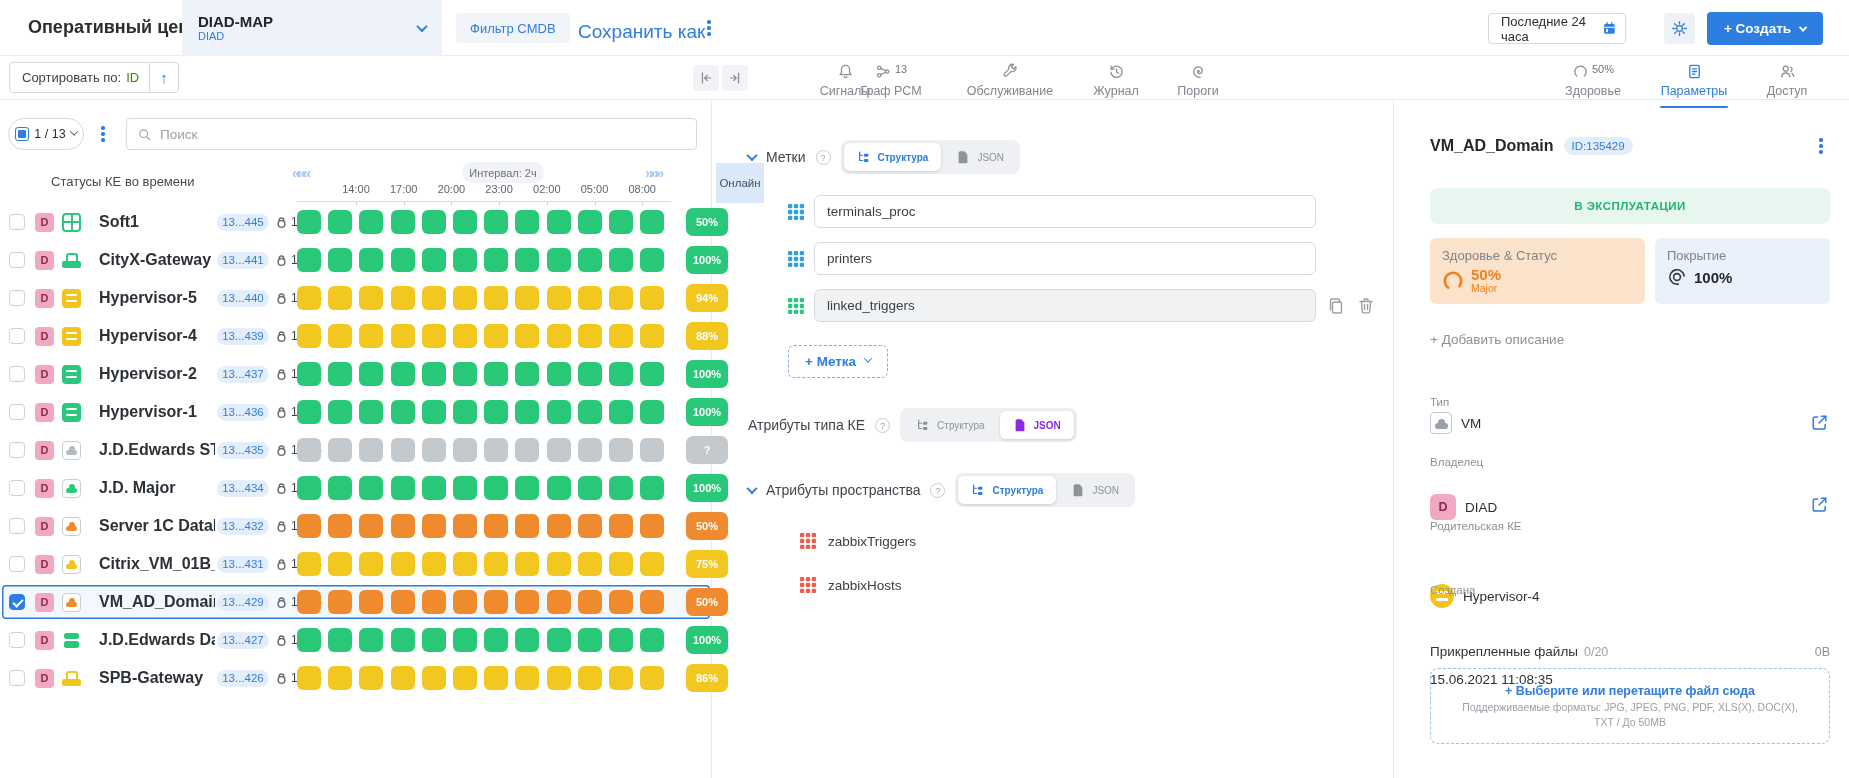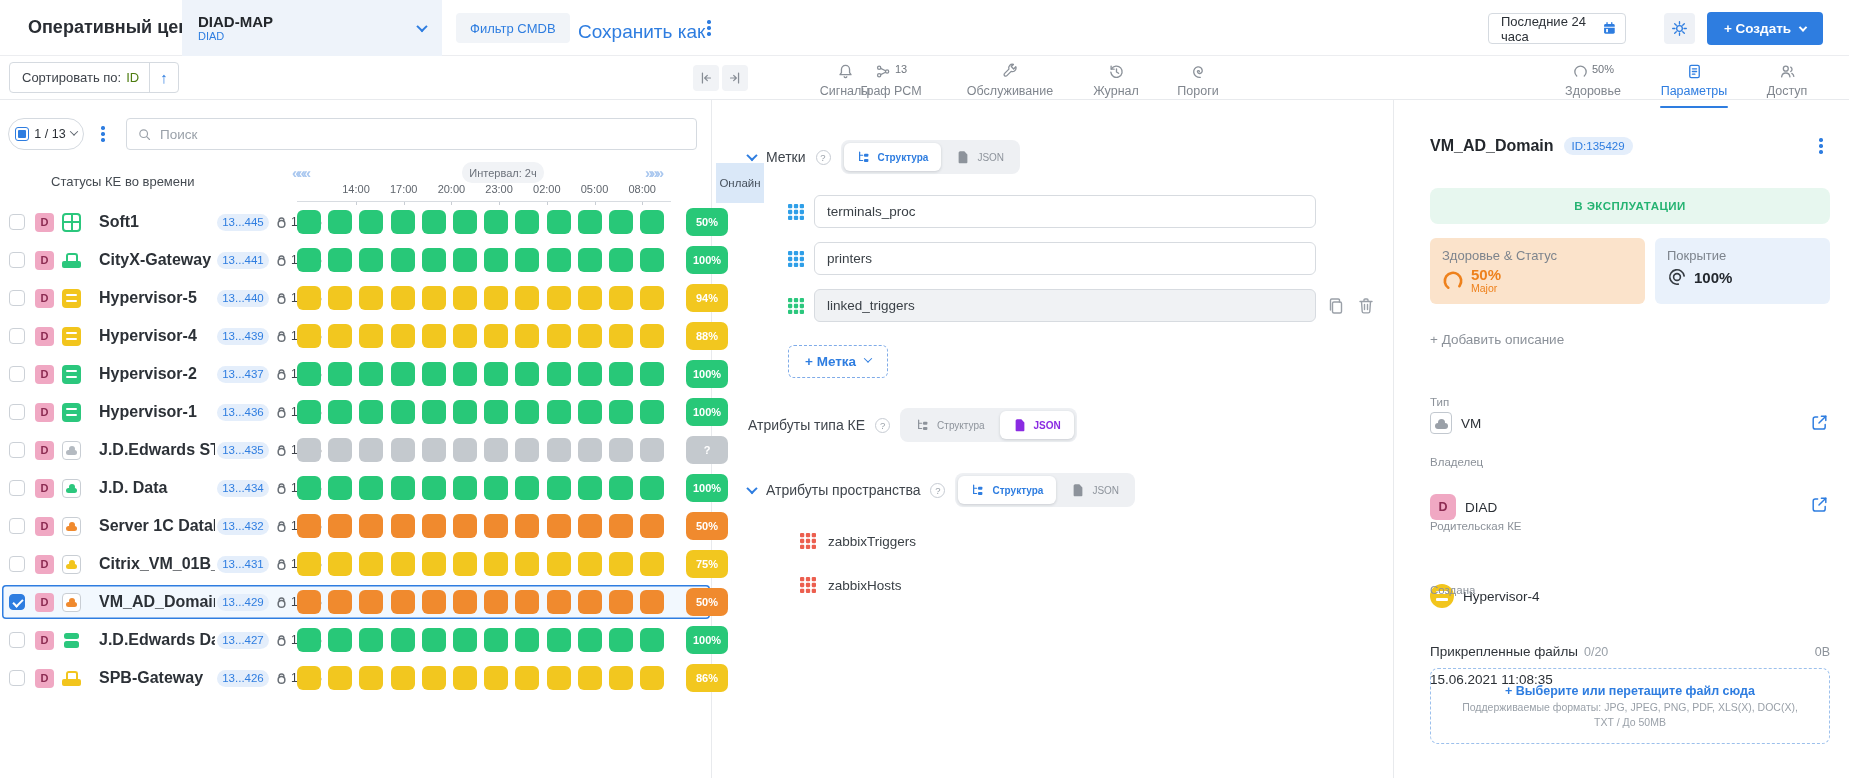--- a/index.html
+++ b/index.html
@@ -567,21 +567,21 @@
             <i class="cell s-gray"></i>
             <i class="cell s-gray"></i>
             <i class="cell s-gray"></i>
           </span>
           <span class="obadge s-gray">?</span>
         </div>
         <div class="lrow">
           <span class="cb"></span>
           <span class="dbadge">D</span>
           <span class="ticon t-cloud c-green"></span>
-          <span class="rname">J.D. Data</span>
+          <span class="rname">J.D. Major</span>
           <span class="idpill">13...434</span>
           <span class="wgt"><span class="ic">
               <svg viewBox="0 0 12 12">
                 <path d="M4 4.4C3.4 3.2 4.2 1.8 6 1.8s2.6 1.4 2 2.6"></path>
                 <circle cx="6" cy="7.3" r="3.1"></circle>
               </svg>
             </span>100%</span>
           <span class="cells">
             <i class="cell s-green"></i>
             <i class="cell s-green"></i>

